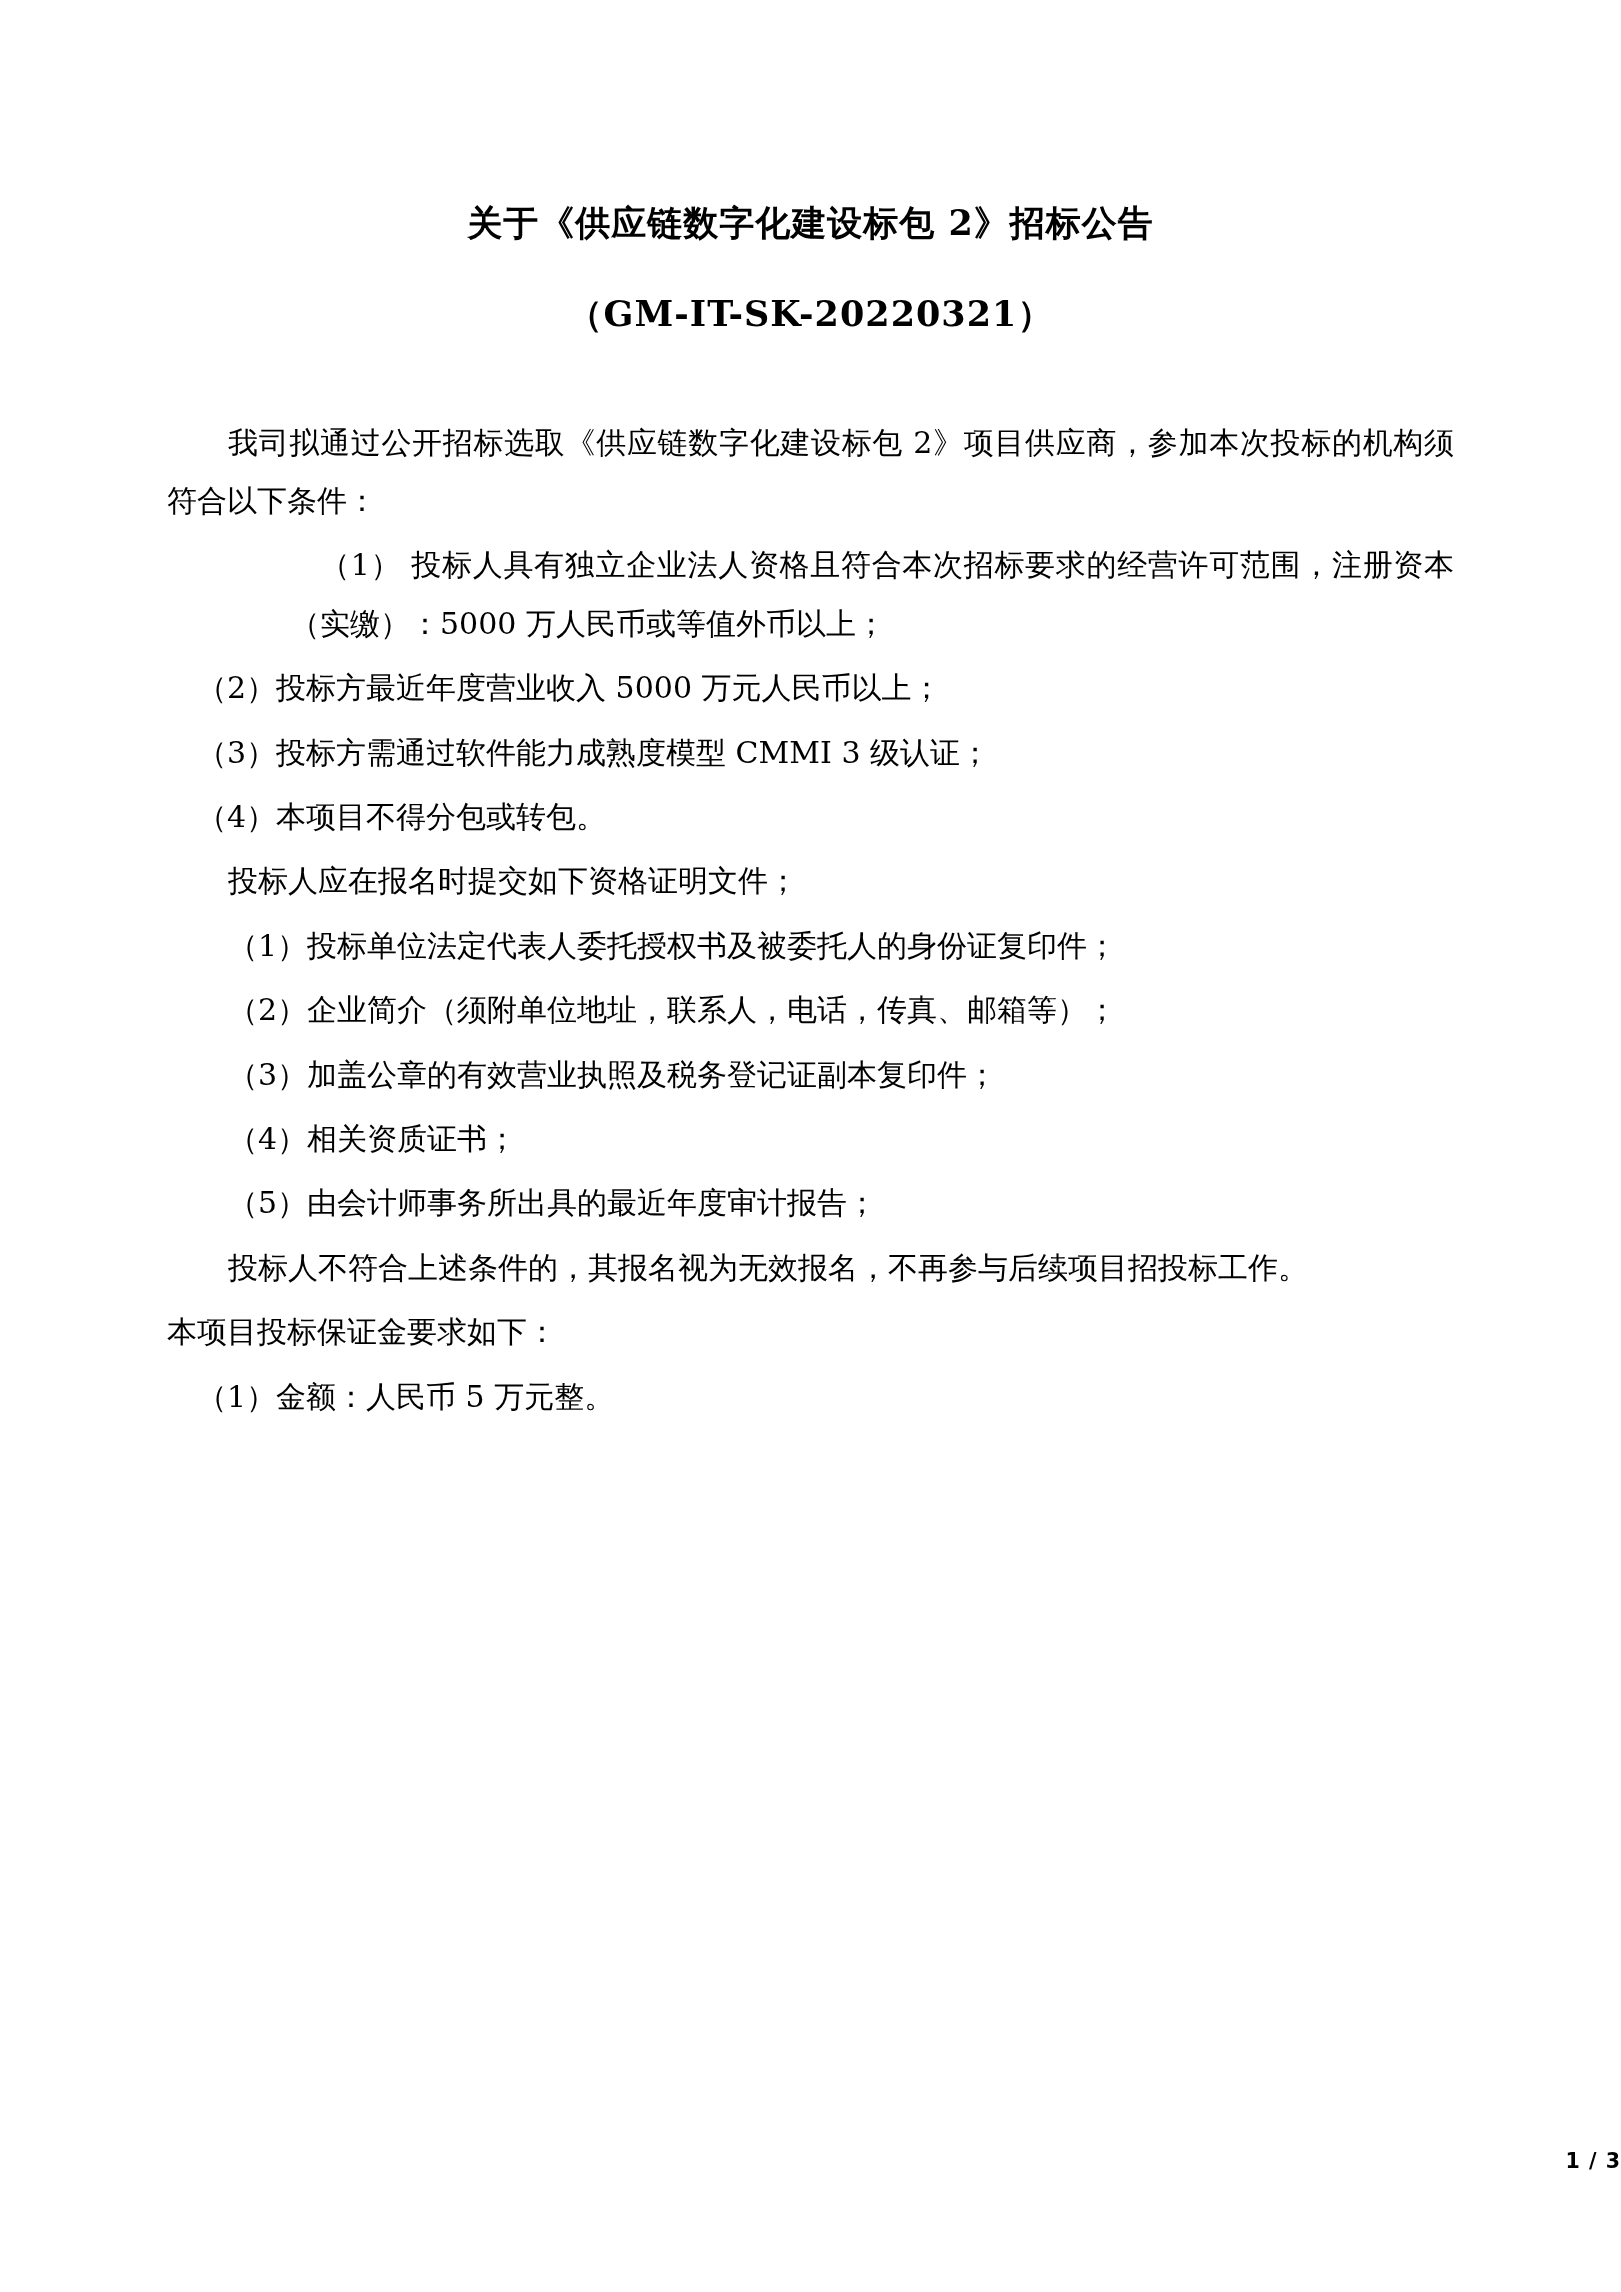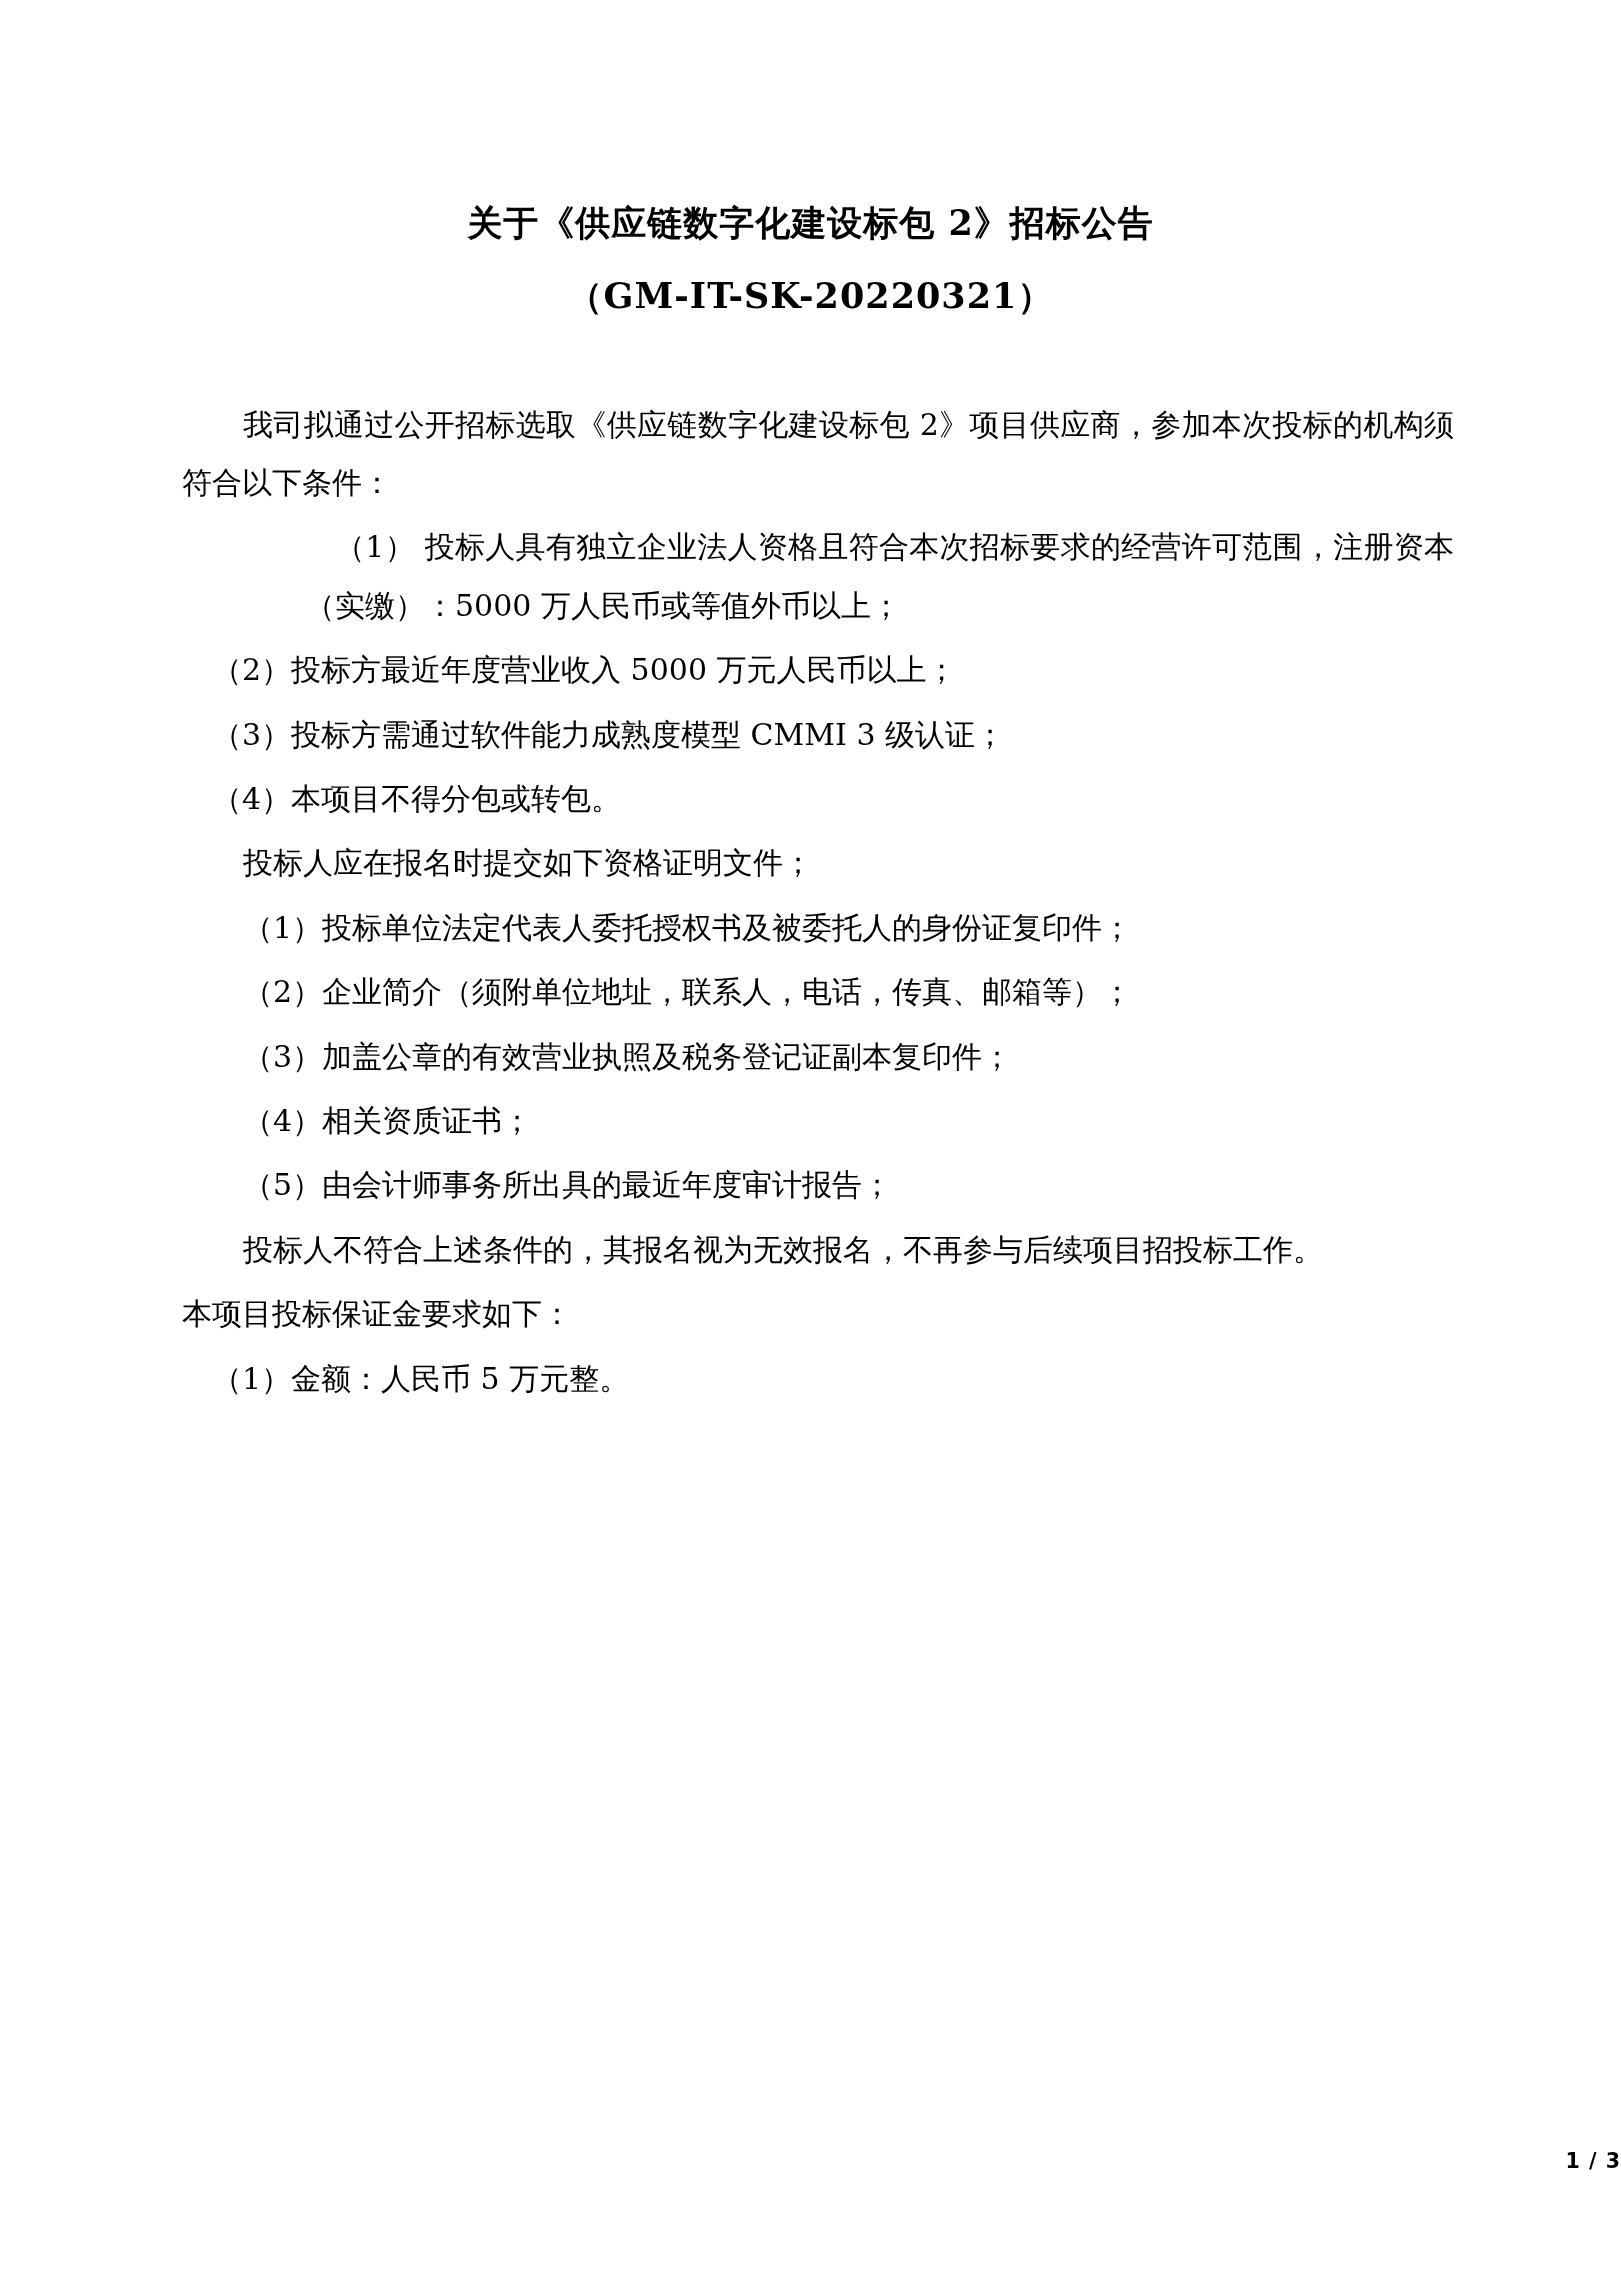--- a/index.html
+++ b/index.html
@@ -27,26 +27,25 @@
     text-align: center;
     margin-top: 47px;
   }
   .title-line {
     font-size: 35px;
     font-weight: bold;
     letter-spacing: 1px;
     line-height: 1.65;
   }
   .title-line.second {
-    margin-top: 15px;
+    margin-top: 33px;
     font-weight: bold;
   }
   .body-block {
     margin-top: 71px;
-    margin-left: 15px;
   }
   p.para {
     font-size: 30px;
     line-height: 1.95;
     margin: 0 0 5.9px 0;
     text-align: justify;
     text-justify: inter-ideograph;
   }
   p.indent2 {
     text-indent: 61px;

